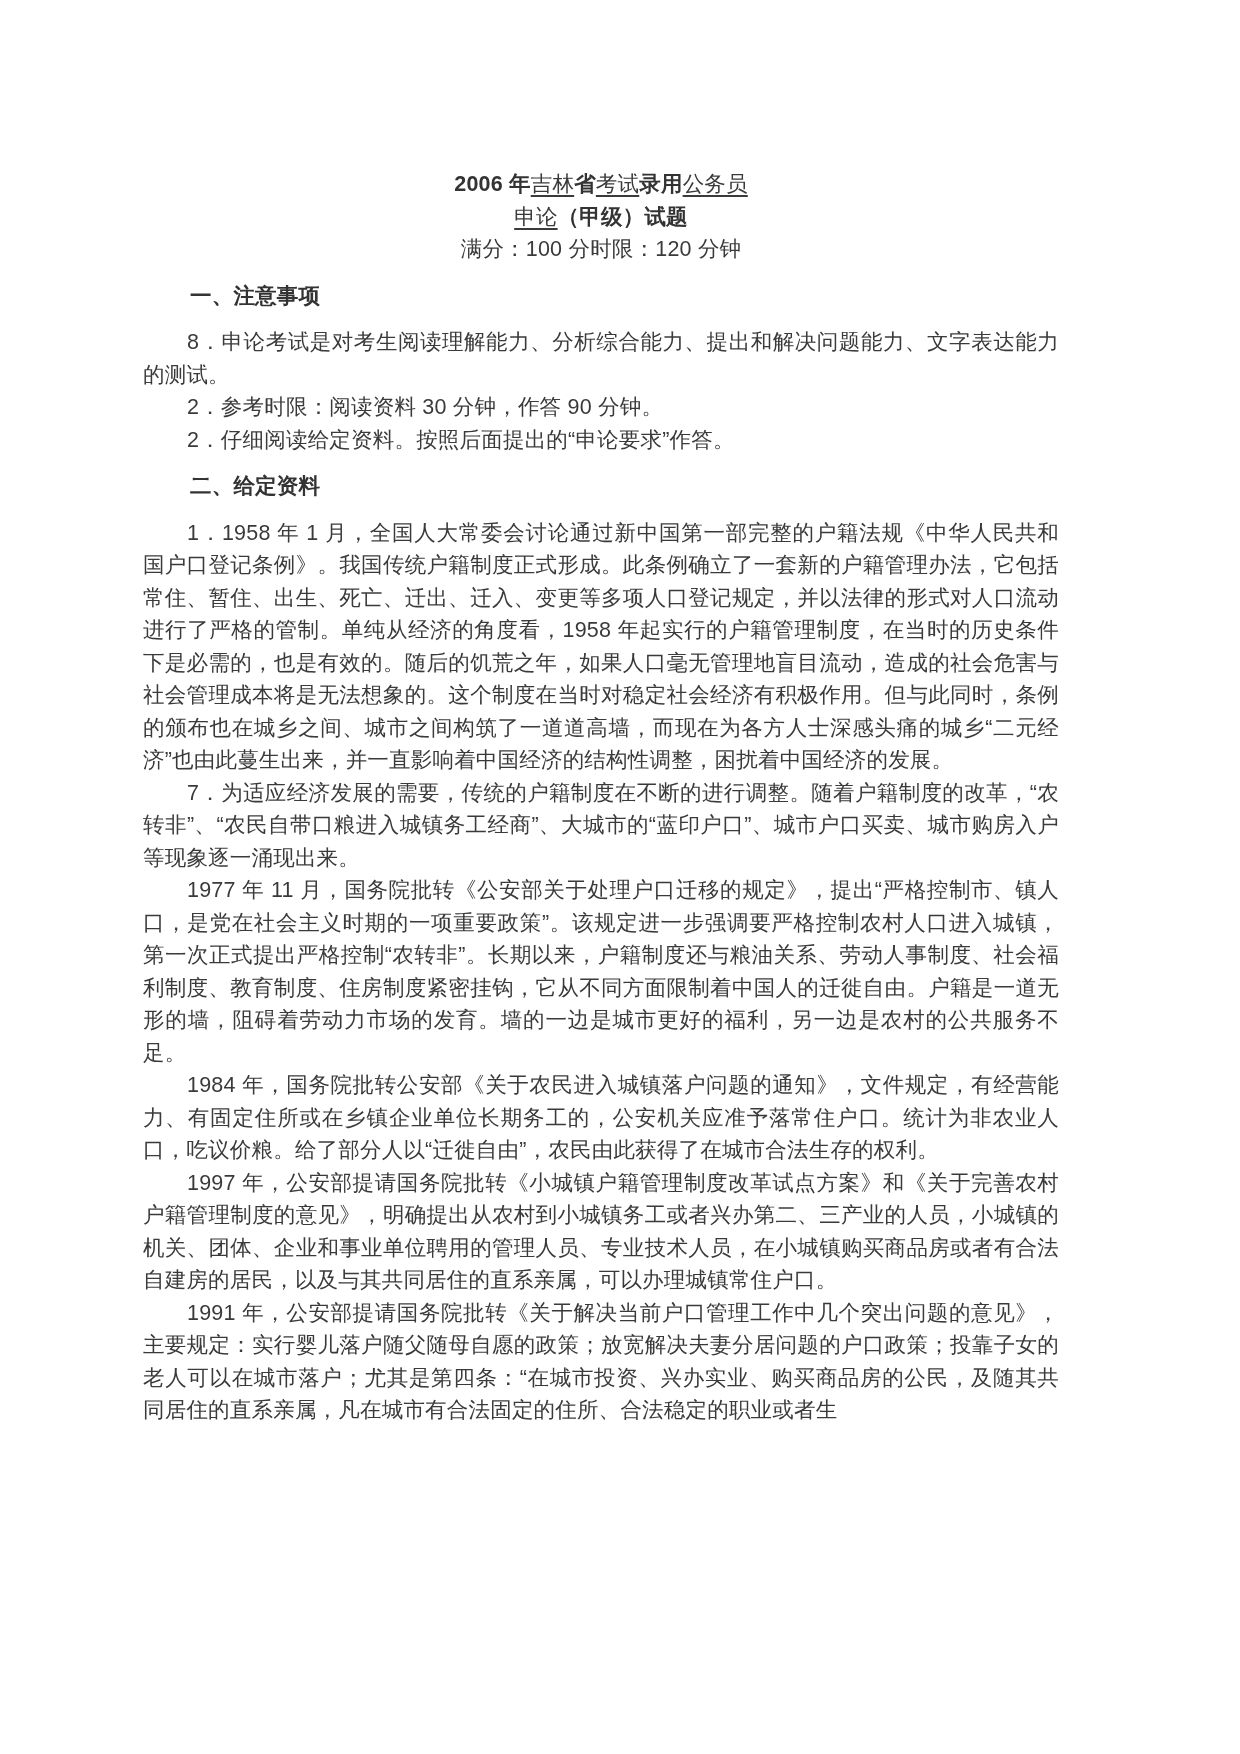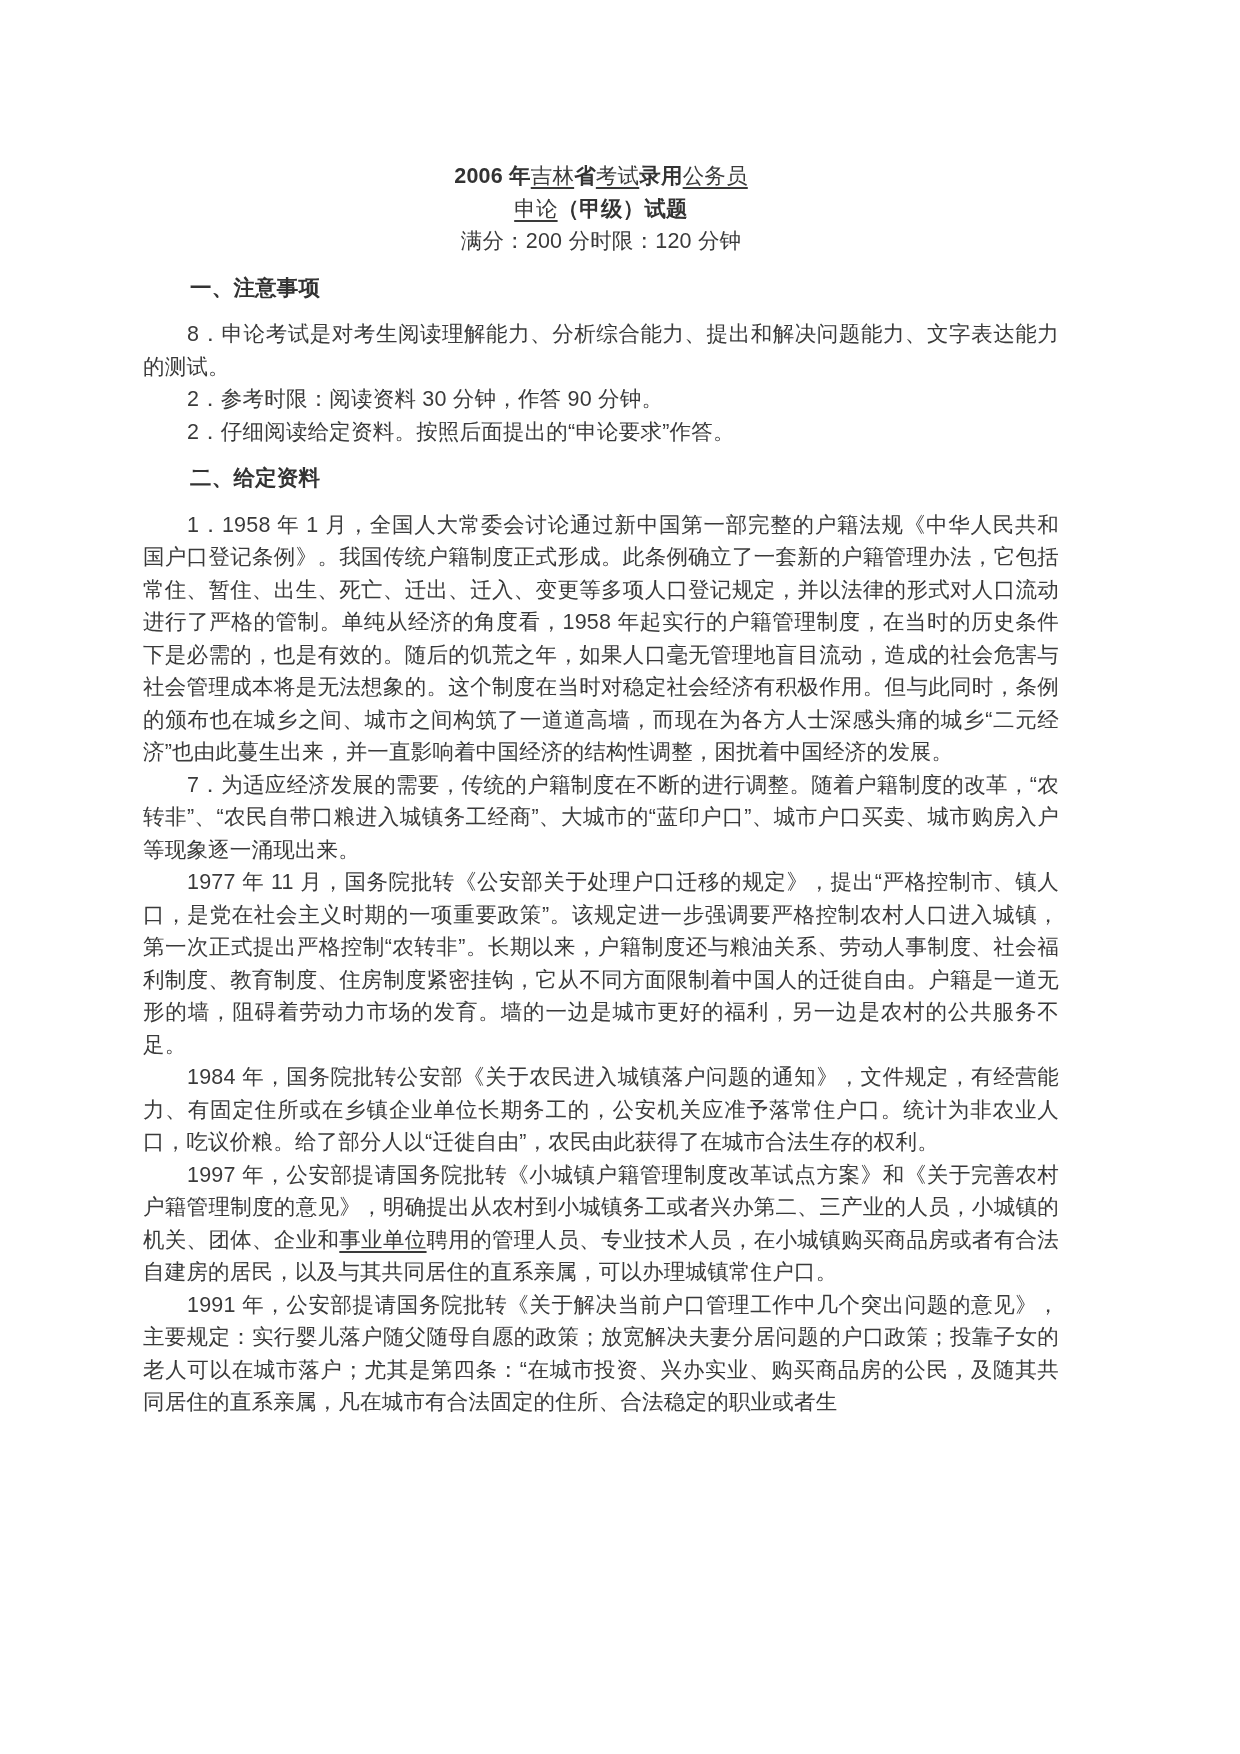--- a/index.html
+++ b/index.html
@@ -10,21 +10,21 @@
   body {
     width: 1240px;
     height: 1754px;
     position: relative;
     font-family: "Liberation Sans", "DejaVu Sans", sans-serif;
     color: #3a3a3a;
     overflow: hidden;
   }
   .page {
     position: absolute;
-    top: 160px;
+    top: 168px;
     left: 143px;
     width: 916px;
     font-size: 21.5px;
     line-height: 32.5px;
     text-align: justify;
     letter-spacing: 0.2px;
   }
   .title-line {
     text-align: center;
     text-indent: 0;
@@ -48,35 +48,34 @@
     font-weight: bold;
     color: #333333;
     text-indent: 33px;
     text-align: left;
   }
   p.body-para {
     margin: 0;
     text-indent: 44px;
   }
   .inline-underline {
-    text-decoration: underline;
     text-decoration-thickness: 1.5px;
     text-underline-offset: 4px;
   }
 </style>
 </head>
 <body>
 
 <div class="page">
 
   <h1 class="title-line"><span class="seg-bold">2006 年</span><span class="seg-underline">吉林</span><span class="seg-bold">省</span><span class="seg-underline">考试</span><span class="seg-bold">录用</span><span class="seg-underline">公务员</span></h1>
 
   <div class="title-line"><span class="seg-underline">申论</span><span class="seg-bold">（甲级）试题</span></div>
 
-  <div class="title-line score-line">满分：200 分时限：120 分钟</div>
+  <div class="title-line score-line">满分：100 分时限：120 分钟</div>
 
   <h2 class="section-heading">一、注意事项</h2>
 
   <p class="body-para">8．申论考试是对考生阅读理解能力、分析综合能力、提出和解决问题能力、文字表达能力的测试。</p>
   <p class="body-para">2．参考时限：阅读资料 30 分钟，作答 90 分钟。</p>
   <p class="body-para">2．仔细阅读给定资料。按照后面提出的“申论要求”作答。</p>
 
   <h2 class="section-heading">二、给定资料</h2>
 
   <p class="body-para">1．1958 年 1 月，全国人大常委会讨论通过新中国第一部完整的户籍法规《中华人民共和国户口登记条例》。我国传统户籍制度正式形成。此条例确立了一套新的户籍管理办法，它包括常住、暂住、出生、死亡、迁出、迁入、变更等多项人口登记规定，并以法律的形式对人口流动进行了严格的管制。单纯从经济的角度看，1958 年起实行的户籍管理制度，在当时的历史条件下是必需的，也是有效的。随后的饥荒之年，如果人口毫无管理地盲目流动，造成的社会危害与社会管理成本将是无法想象的。这个制度在当时对稳定社会经济有积极作用。但与此同时，条例的颁布也在城乡之间、城市之间构筑了一道道高墙，而现在为各方人士深感头痛的城乡“二元经济”也由此蔓生出来，并一直影响着中国经济的结构性调整，困扰着中国经济的发展。</p>

